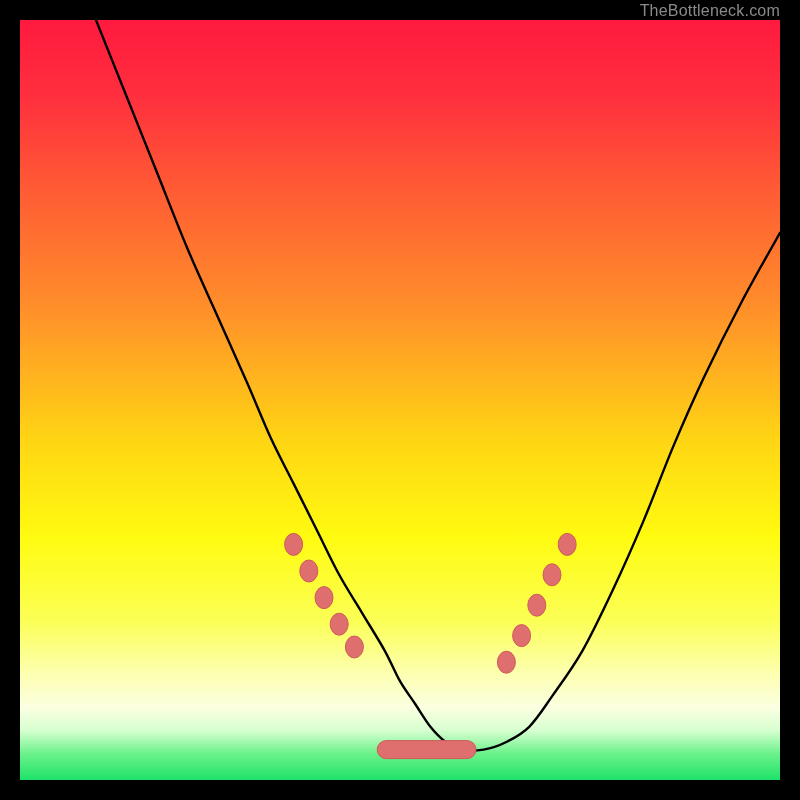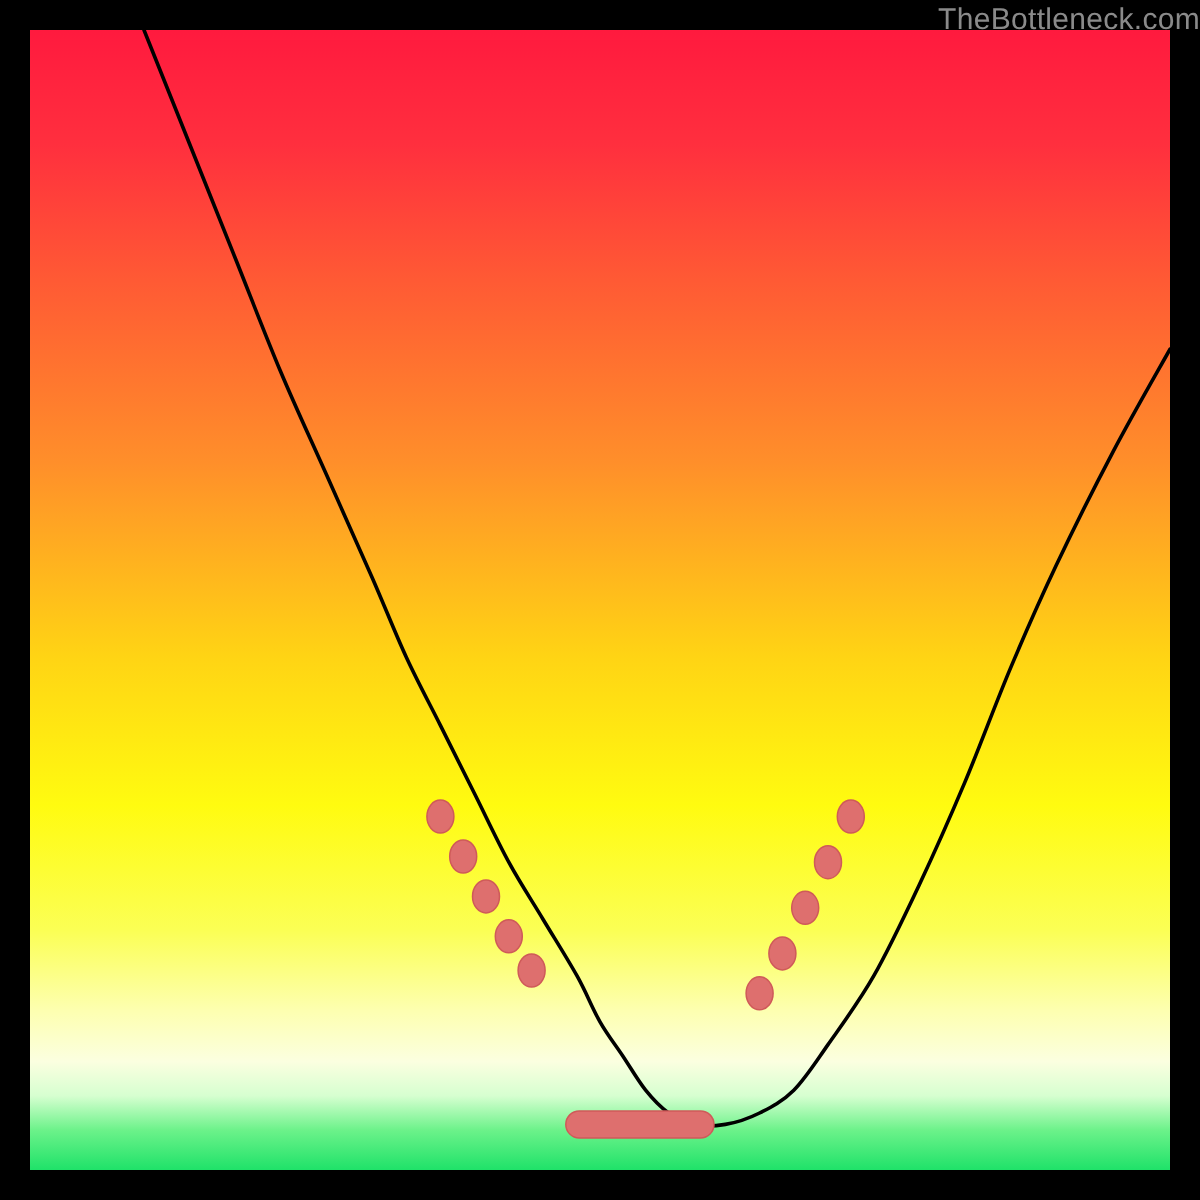--- a/index.html
+++ b/index.html
@@ -20,23 +20,23 @@
   #plot {
     position: absolute;
     left: 20px;
     top: 20px;
     width: 760px;
     height: 760px;
   }
   #watermark {
     position: absolute;
     top: 2px;
-    right: 0;
+    right: 20px;
     color: #8a8a8a;
-    font-size: 20px;
+    font-size: 16px;
     letter-spacing: 0.2px;
     font-weight: 400;
     user-select: none;
     pointer-events: none;
   }
 </style>
 </head>
 <body>
 <div id="frame">
   <div id="watermark">TheBottleneck.com</div>

